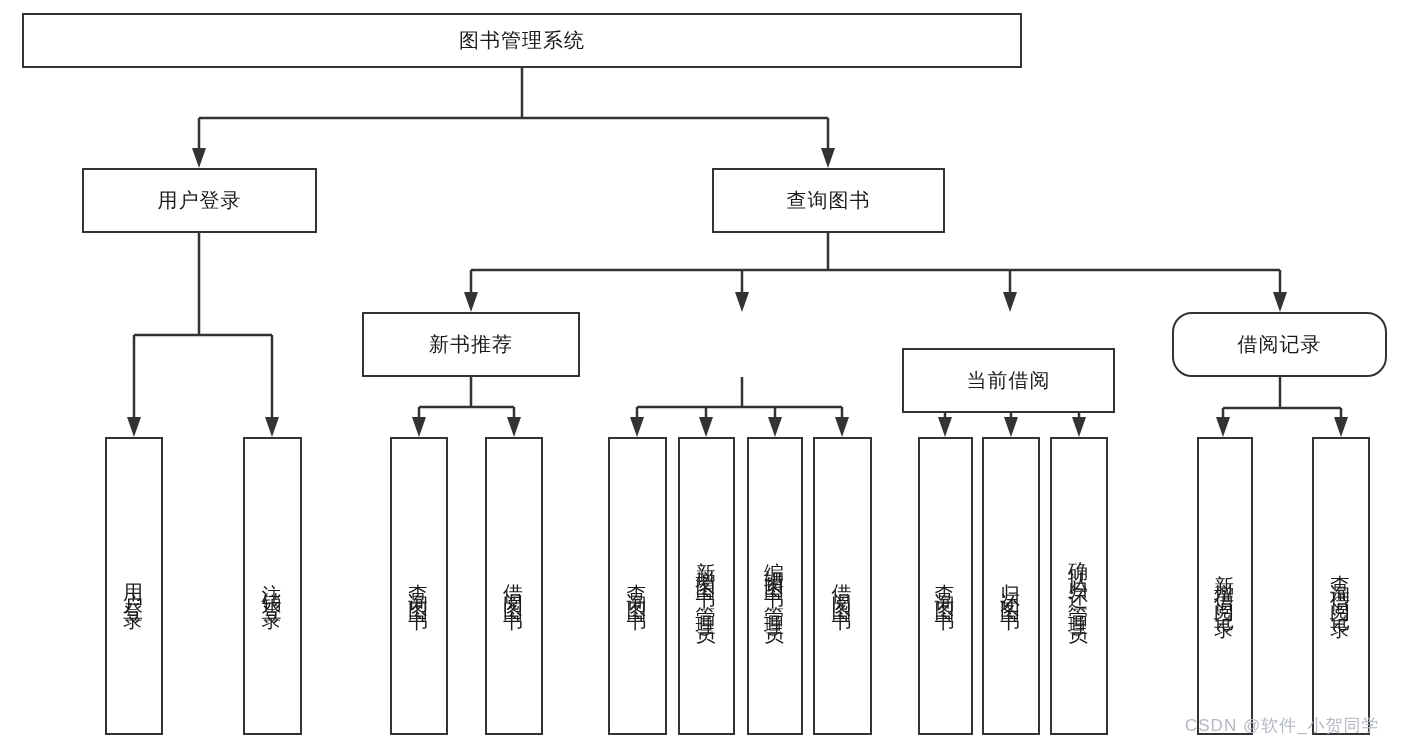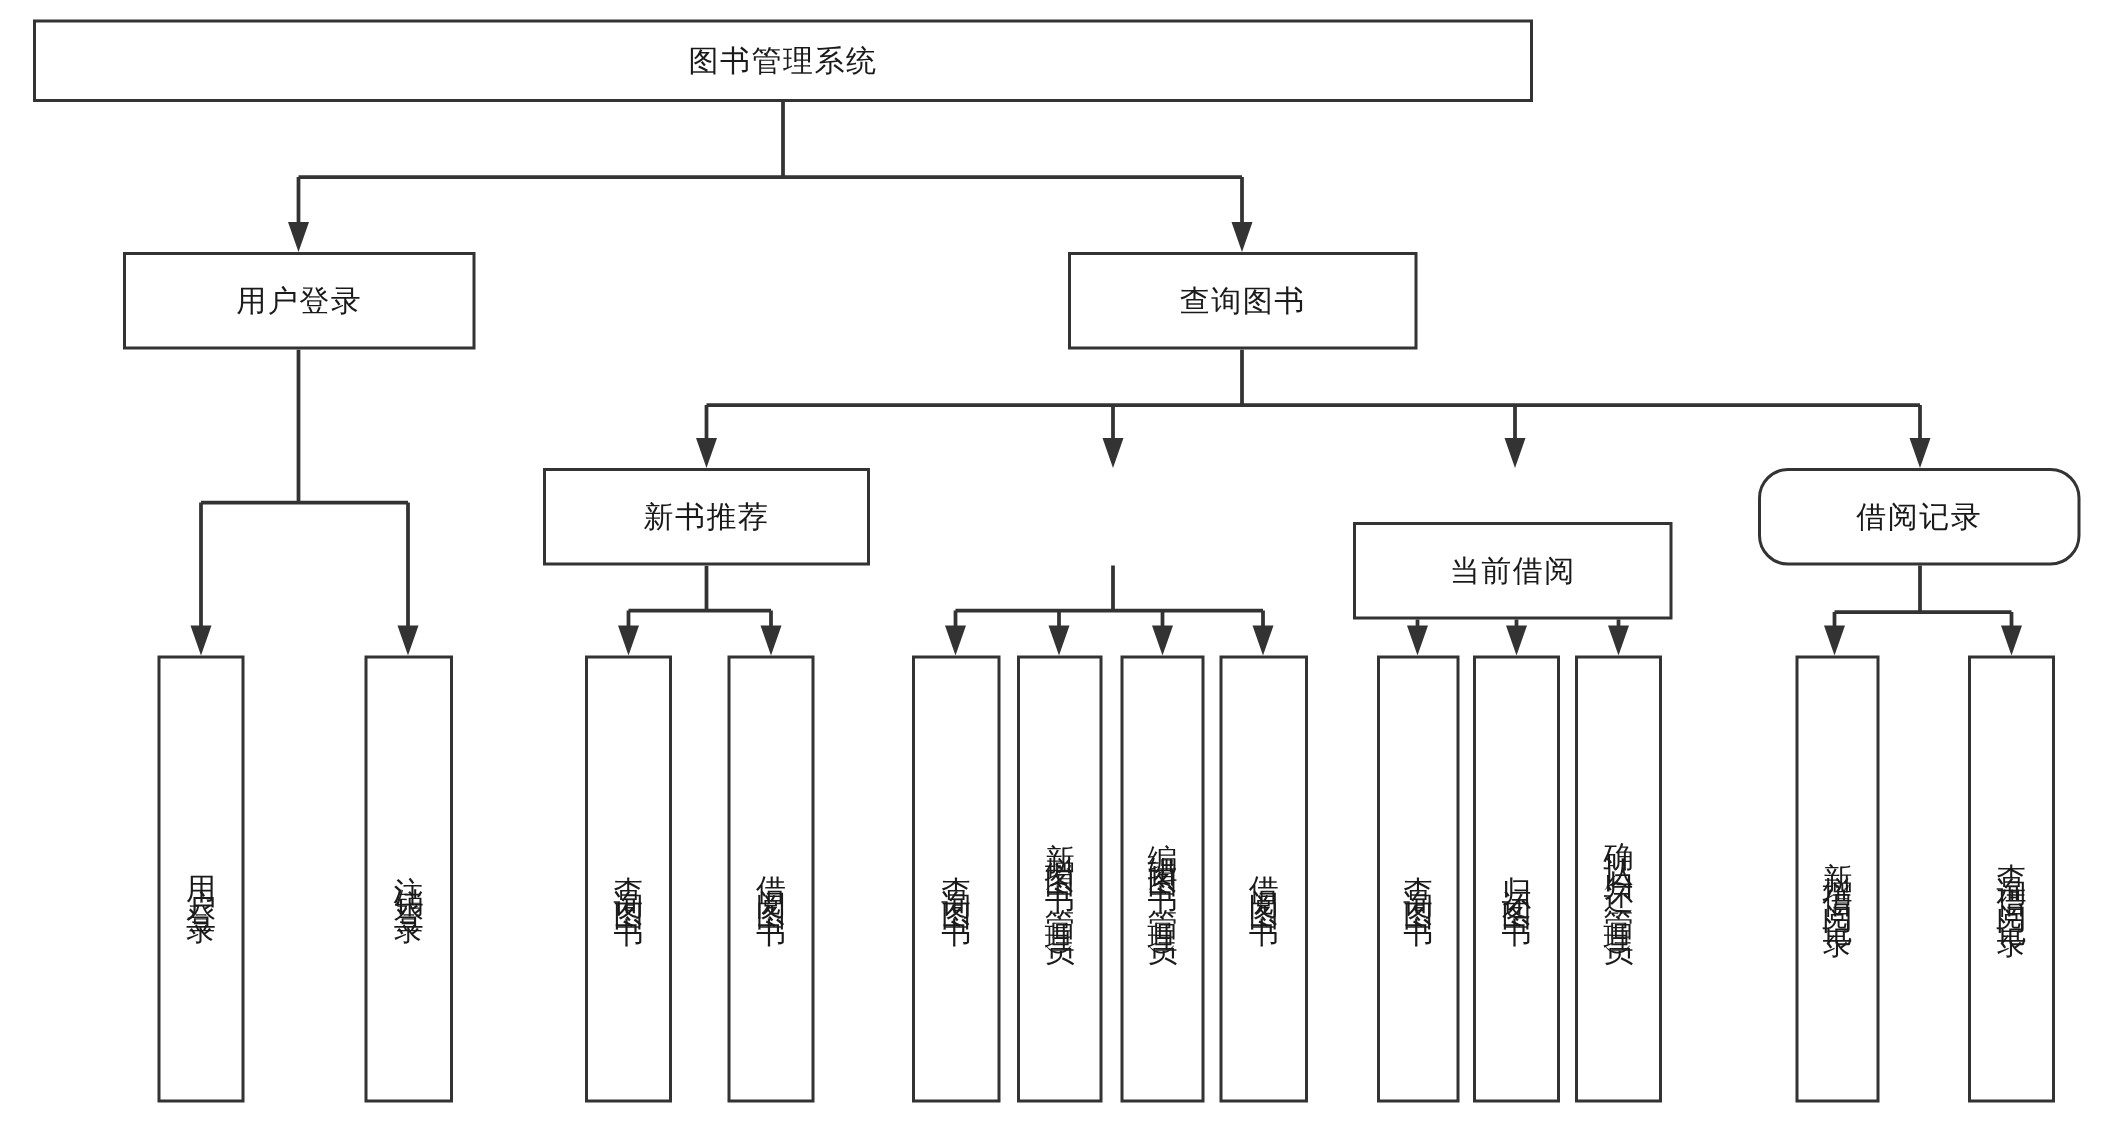--- a/index.html
+++ b/index.html
@@ -125,13 +125,14 @@
     <span>确认归还（管理员）</span>
   </div>
 
   <div class="leaf" style="left:1197px;width:56px;">
     <span>新增借阅记录</span>
   </div>
   <div class="leaf" style="left:1312px;width:58px;">
     <span>查询借阅记录</span>
   </div>
 
+  <div class="watermark">CSDN @软件_小贺同学</div>
 </div>
 
 </body></html>

